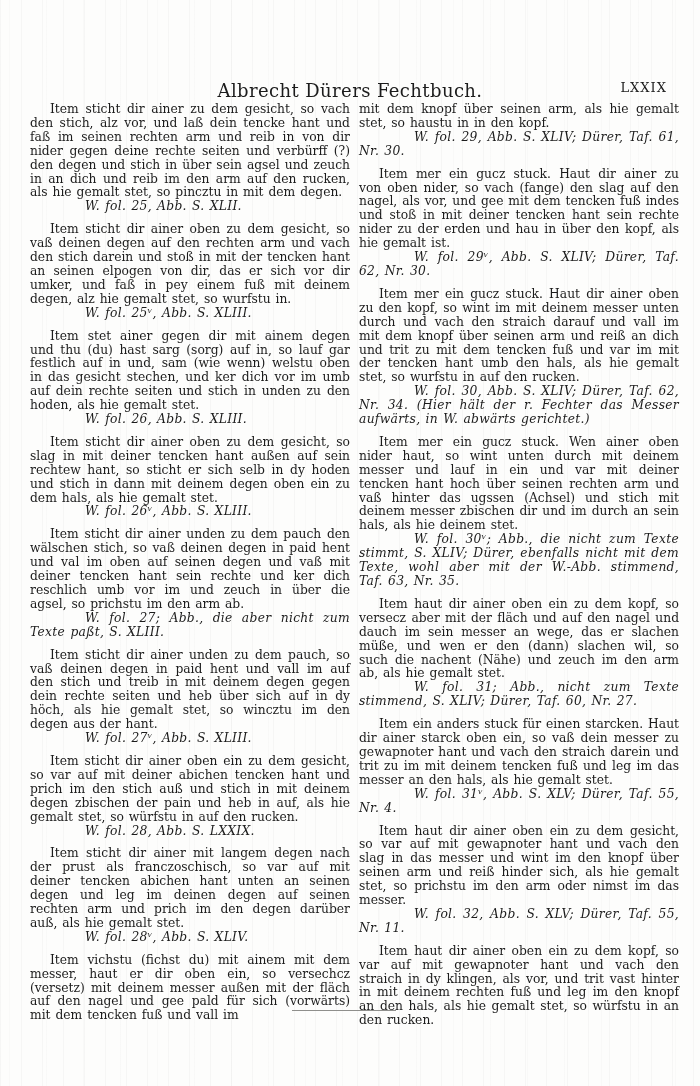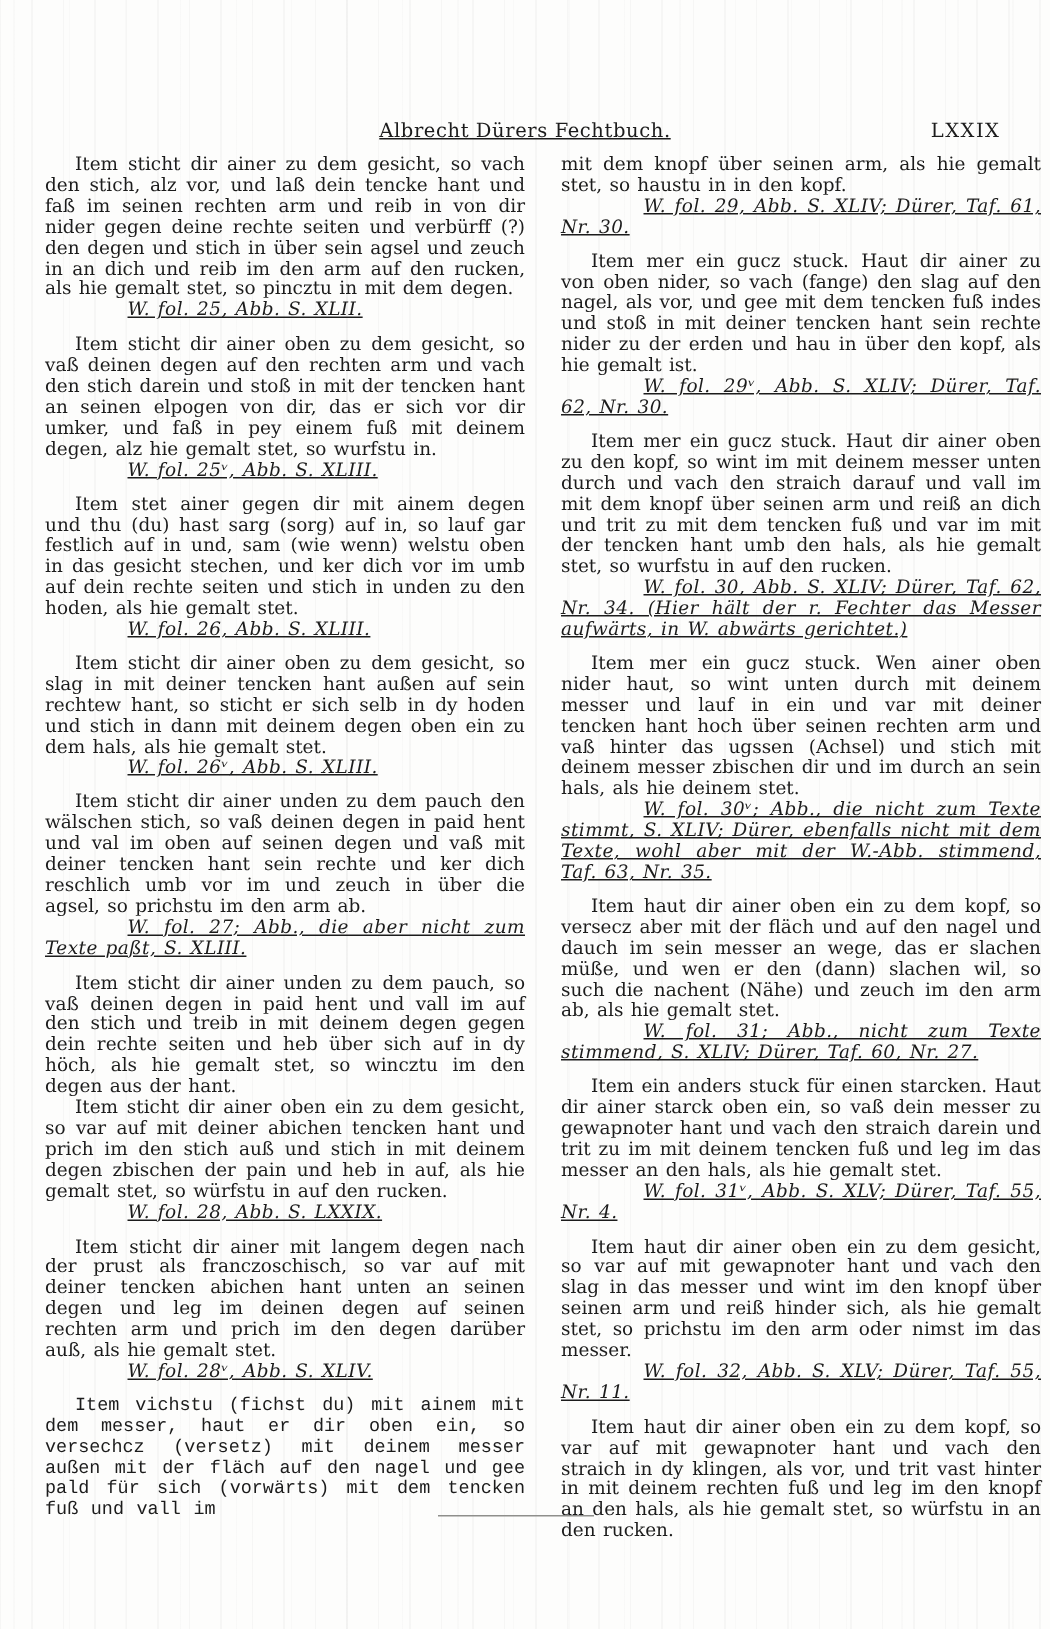--- a/index.html
+++ b/index.html
@@ -20,48 +20,47 @@
         rgba(90,90,90,0.045) 0 1px, transparent 1px 21px),
       repeating-linear-gradient(90deg,
         transparent 0 9px, rgba(120,120,120,0.03) 9px 10px, transparent 10px 37px);
     pointer-events:none;
   }
   header{
     position:absolute;top:80px;left:0;width:700px;height:18px;
   }
   .running-title{
     position:absolute;left:0;right:0;text-align:center;
-    font-size:13px;letter-spacing:0.4px;text-decoration:underline;
+    font-size:18px;letter-spacing:0.4px;
   }
   .page-number{
     position:absolute;right:33px;top:0;
     font-size:13px;letter-spacing:1px;
   }
   .columns{
     position:absolute;top:103px;left:30px;width:645px;
-    display:flex;gap:24px;
+    display:flex;gap:9px;
   }
   .col{width:320px;flex:0 0 320px;}
   .col p{
     margin:0;
     font-size:12.3px;
     line-height:13.9px;
     text-align:justify;
     word-spacing:1px;
   }
   .col p.body{text-indent:20px;}
   .col p.body.no-indent{text-indent:0;}
   .col p.cite{
     font-style:italic;
     text-indent:55px;
     margin-bottom:9px;
     letter-spacing:0.3px;
-    text-decoration:underline;
   }
-  .col p.body.last{margin-bottom:18px;font-family:Liberation Mono, monospace;}
+  .col p.body.last{margin-bottom:18px;}
   .footnote-rule{
     position:absolute;left:292px;top:1010px;
     width:104px;height:1px;background:#8f8f8c;
   }
 </style>
 </head>
 <body>
 
 <div class="page">
   <div class="scan-lines"></div>
@@ -82,20 +81,21 @@
       <p class="body">Item stet ainer gegen dir mit ainem degen und thu (du) hast sarg (sorg) auf in, so lauf gar festlich auf in und, sam (wie wenn) welstu oben in das gesicht stechen, und ker dich vor im umb auf dein rechte seiten und stich in unden zu den hoden, als hie gemalt stet.</p>
       <p class="cite">W. fol. 26, Abb. S. XLIII.</p>
 
       <p class="body">Item sticht dir ainer oben zu dem gesicht, so slag in mit deiner tencken hant außen auf sein rechtew hant, so sticht er sich selb in dy hoden und stich in dann mit deinem degen oben ein zu dem hals, als hie gemalt stet.</p>
       <p class="cite">W. fol. 26ᵛ, Abb. S. XLIII.</p>
 
       <p class="body">Item sticht dir ainer unden zu dem pauch den wälschen stich, so vaß deinen degen in paid hent und val im oben auf seinen degen und vaß mit deiner tencken hant sein rechte und ker dich reschlich umb vor im und zeuch in über die agsel, so prichstu im den arm ab.</p>
       <p class="cite">W. fol. 27; Abb., die aber nicht zum Texte paßt, S. XLIII.</p>
 
       <p class="body">Item sticht dir ainer unden zu dem pauch, so vaß deinen degen in paid hent und vall im auf den stich und treib in mit deinem degen gegen dein rechte seiten und heb über sich auf in dy höch, als hie gemalt stet, so wincztu im den degen aus der hant.</p>
+      <p class="cite">W. fol. 27ᵛ, Abb. S. XLIII.</p>
 
       <p class="body">Item sticht dir ainer oben ein zu dem gesicht, so var auf mit deiner abichen tencken hant und prich im den stich auß und stich in mit deinem degen zbischen der pain und heb in auf, als hie gemalt stet, so würfstu in auf den rucken.</p>
       <p class="cite">W. fol. 28, Abb. S. LXXIX.</p>
 
       <p class="body">Item sticht dir ainer mit langem degen nach der prust als franczoschisch, so var auf mit deiner tencken abichen hant unten an seinen degen und leg im deinen degen auf seinen rechten arm und prich im den degen darüber auß, als hie gemalt stet.</p>
       <p class="cite">W. fol. 28ᵛ, Abb. S. XLIV.</p>
 
       <p class="body last">Item vichstu (fichst du) mit ainem mit dem messer, haut er dir oben ein, so versechcz (versetz) mit deinem messer außen mit der fläch auf den nagel und gee pald für sich (vorwärts) mit dem tencken fuß und vall im</p>
     </section>
 

